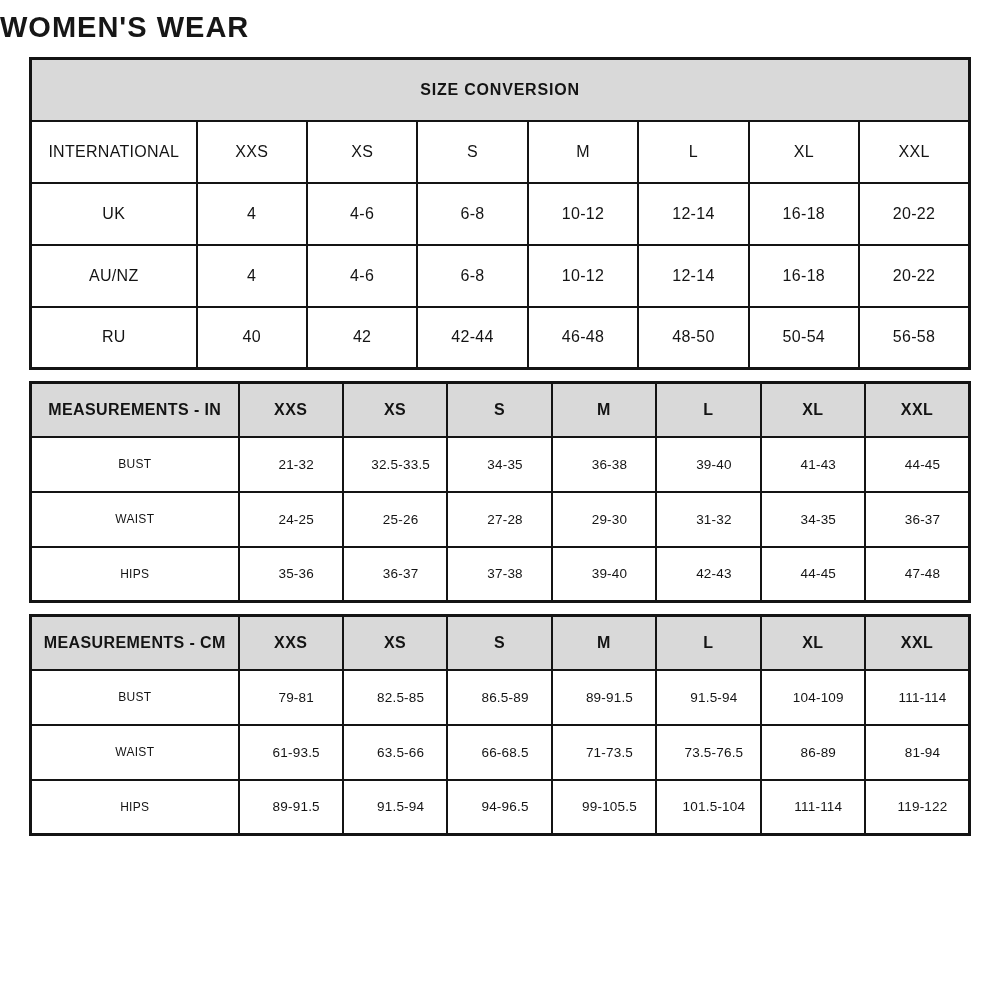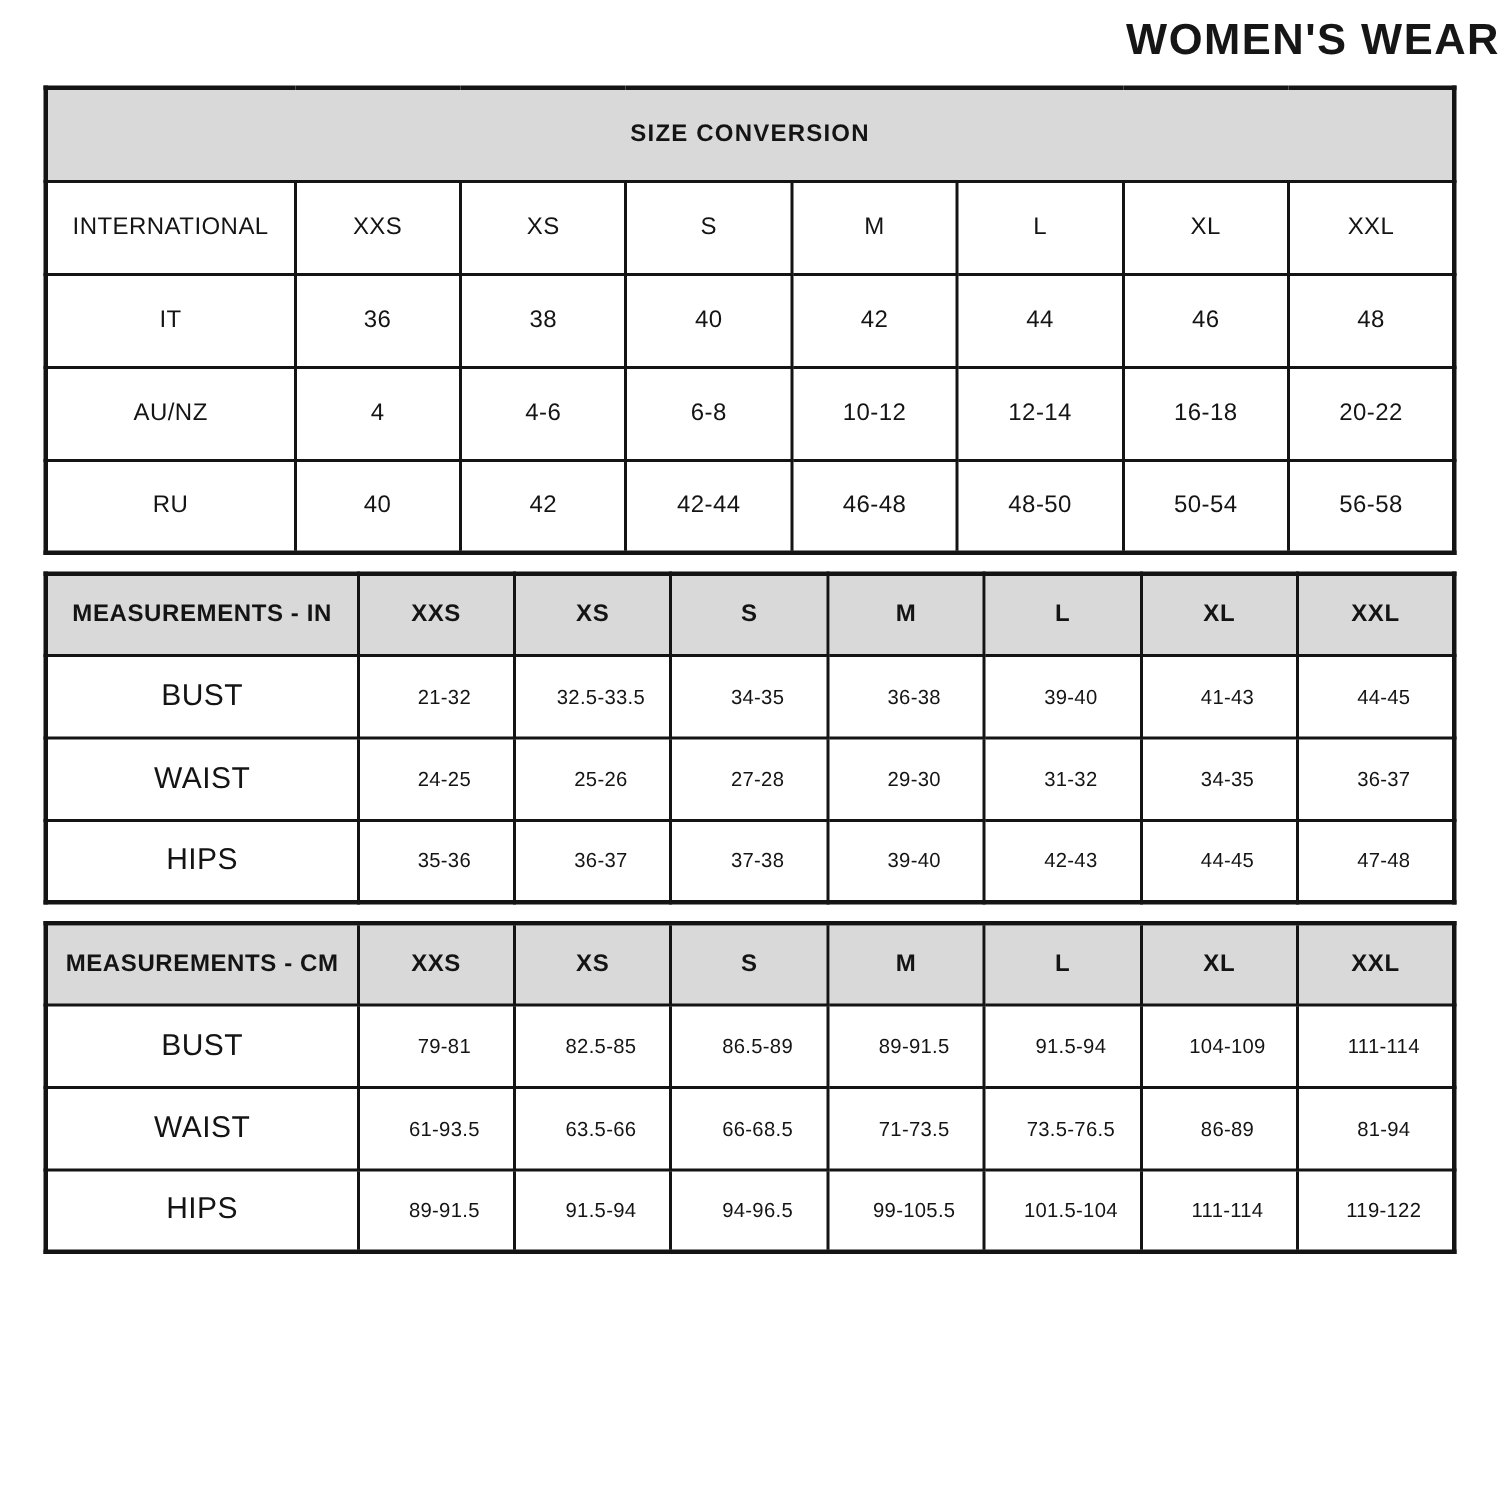--- a/index.html
+++ b/index.html
@@ -7,21 +7,21 @@
     margin: 0;
     padding: 0;
     width: 1000px;
     height: 1000px;
     background: #ffffff;
     font-family: "Liberation Sans", sans-serif;
     color: #141414;
   }
   .page { padding-top: 11px; }
   .title {
-    text-align: right;
+    text-align: left;
     font-size: 29px;
     font-weight: 700;
     letter-spacing: 1px;
     margin: 0 0 13px 0;
     color: #161616;
   }
   table {
     border-collapse: collapse;
     table-layout: fixed;
     width: 942px;
@@ -46,21 +46,21 @@
   
   .tm col.label-col { width: 208px; }
   .tm td { height: 55px; }
   .tm tr.hdr td {
     height: 54px;
     background: #d9d9d9;
     font-weight: 700;
     font-size: 16px;
     letter-spacing: 0.4px;
   }
-  .tm td.row-label { font-size: 20px; letter-spacing: 0.3px; margin-top: 42px; }
+  .tm td.row-label { font-size: 12px; letter-spacing: 0.3px; margin-top: 42px; }
   .tm td.val { font-size: 13.5px; letter-spacing: 0.2px; padding-left: 15px; }
 </style>
 </head>
 <body>
 
 <div class="page">
 
   <div class="title">WOMEN'S WEAR</div>
 
   <table class="t1">
@@ -82,28 +82,28 @@
       <td>INTERNATIONAL</td>
       <td>XXS</td>
       <td>XS</td>
       <td>S</td>
       <td>M</td>
       <td>L</td>
       <td>XL</td>
       <td>XXL</td>
     </tr>
     <tr>
-      <td class="row-label">IT</td>
-      <td class="val">36</td>
-      <td class="val">38</td>
-      <td class="val">40</td>
-      <td class="val">42</td>
-      <td class="val">44</td>
-      <td class="val">46</td>
-      <td class="val">48</td>
+      <td class="row-label">UK</td>
+      <td class="val">4</td>
+      <td class="val">4-6</td>
+      <td class="val">6-8</td>
+      <td class="val">10-12</td>
+      <td class="val">12-14</td>
+      <td class="val">16-18</td>
+      <td class="val">20-22</td>
     </tr>
     <tr>
       <td class="row-label">AU/NZ</td>
       <td class="val">4</td>
       <td class="val">4-6</td>
       <td class="val">6-8</td>
       <td class="val">10-12</td>
       <td class="val">12-14</td>
       <td class="val">16-18</td>
       <td class="val">20-22</td>

